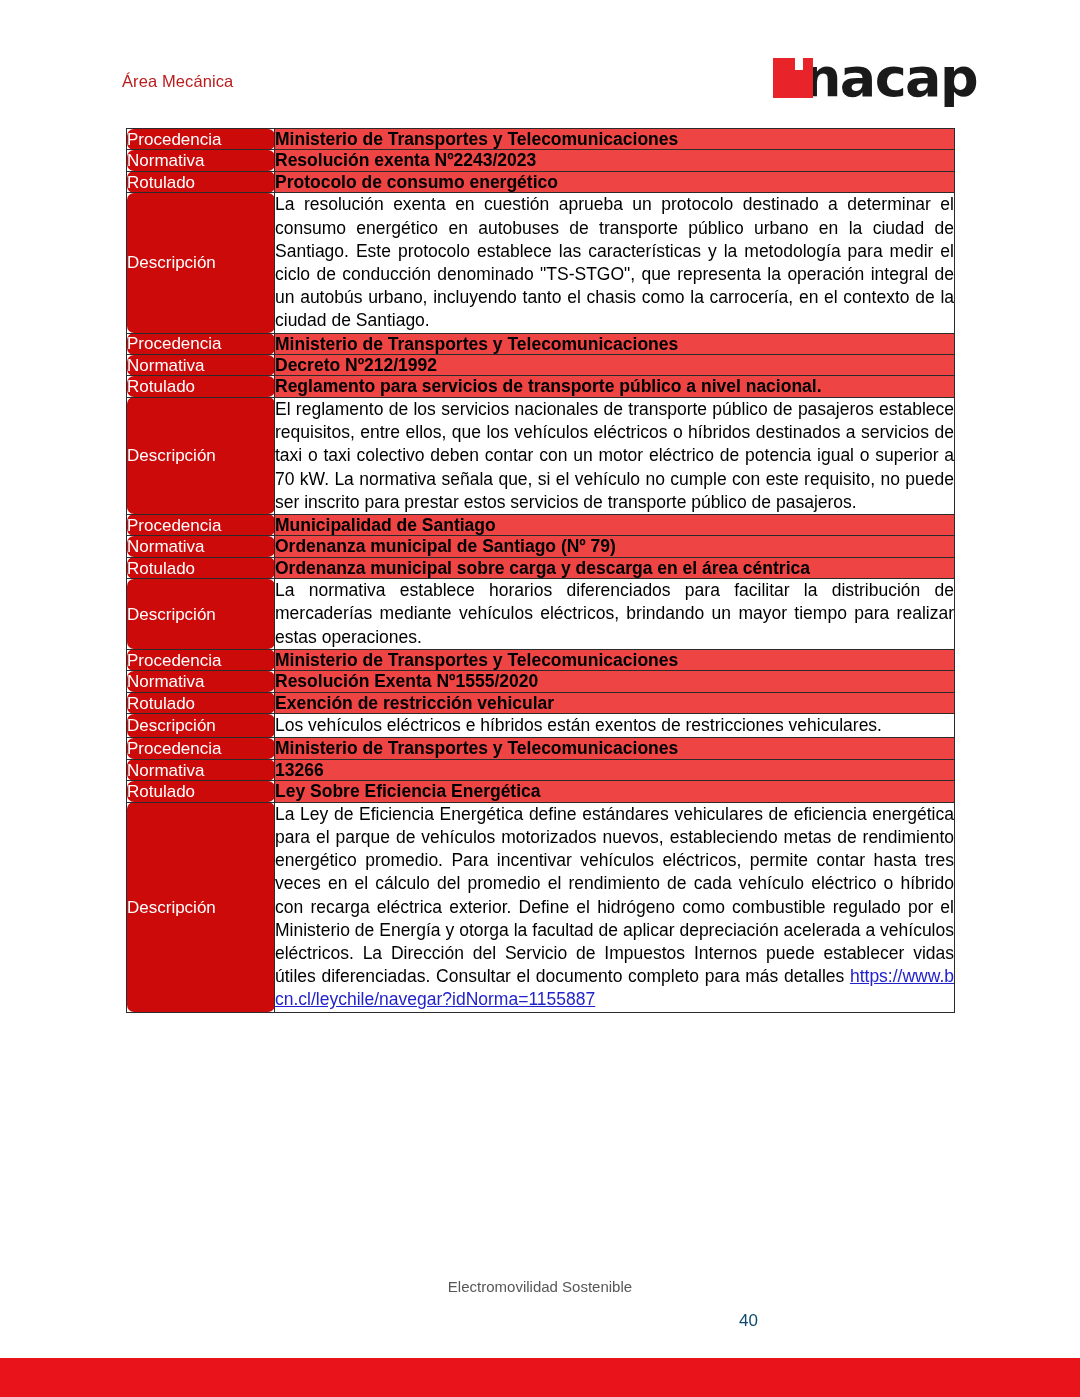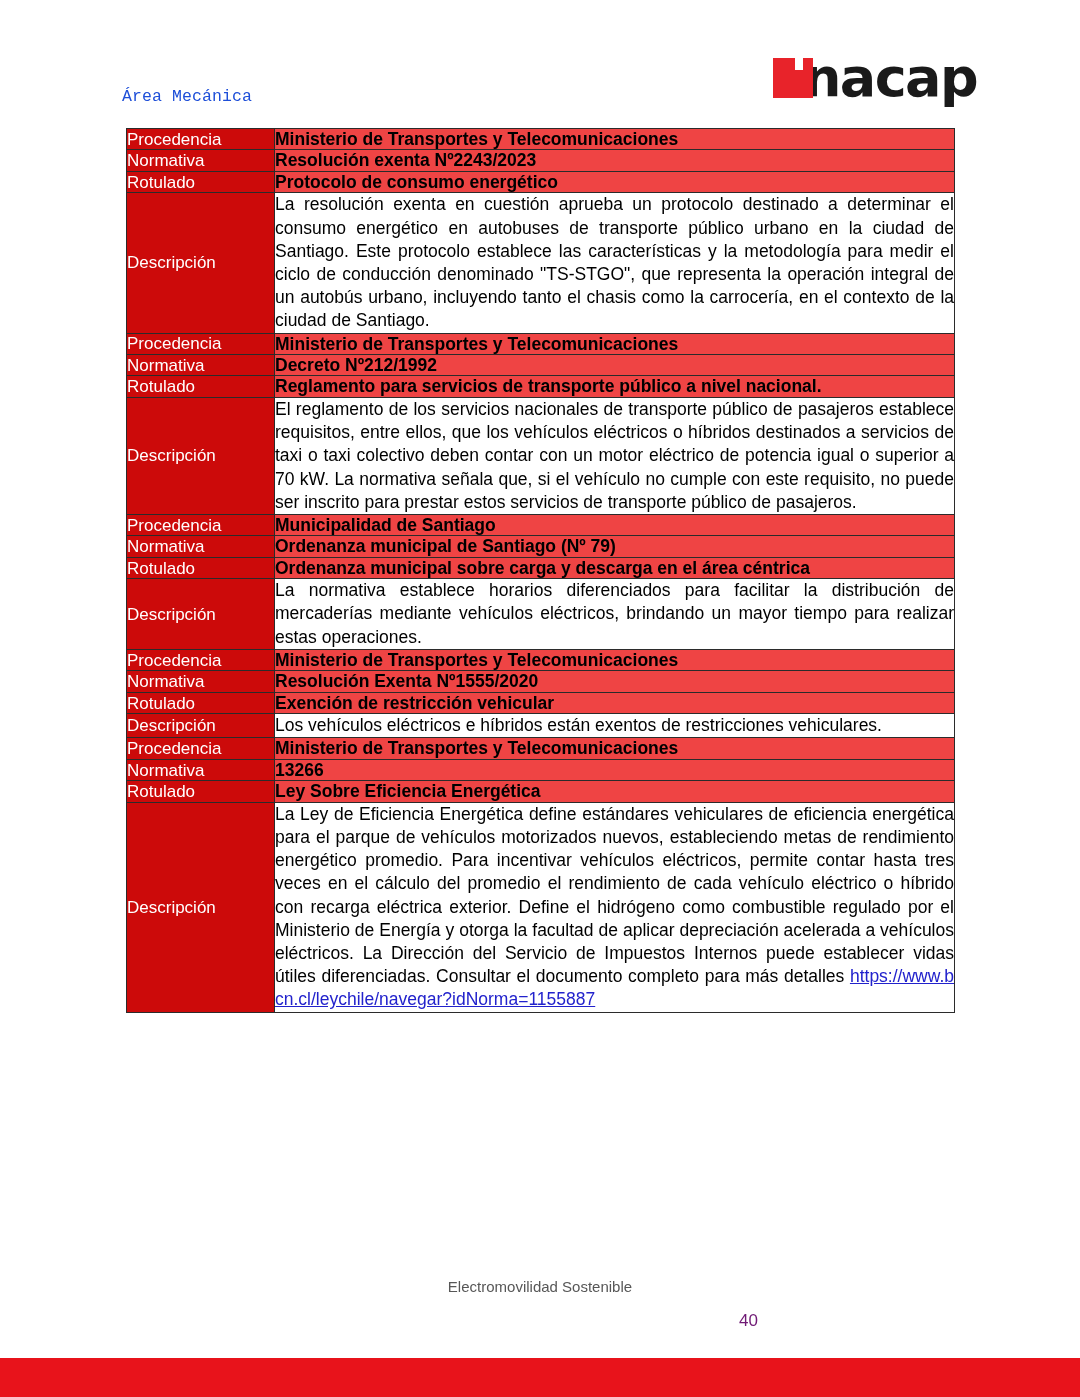--- a/index.html
+++ b/index.html
@@ -20,26 +20,25 @@
   #page-header {
     position: absolute;
     top: 0;
     left: 0;
     width: 1080px;
     height: 118px;
   }
   #header-area-label {
     position: absolute;
     left: 122px;
-    top: 87px;
+    top: 72px;
     font-size: 16.5px;
-    color: #1d4ed8;
+    color: #b91c1c;
     letter-spacing: .1px;
     white-space: nowrap;
-    font-family: Liberation Mono, monospace;
   }
   
   #brand-logo {
     position: absolute;
     right: 103px;
     top: 53px;
     height: 50px;
     display: flex;
     align-items: center;
   }
@@ -85,20 +84,21 @@
   }
   td.label-cell {
     width: 147px;
     background: #CC0A0A;
     color: #ffffff;
     font-size: 17px;
     font-weight: 400;
     padding: 2px 0 3px 9px;
     line-height: 1.12;
     white-space: nowrap;
+    border-radius: 7px;
   }
   td.value-cell {
     background: #ef4444;
     color: #000000;
     font-size: 17.5px;
     font-weight: bold;
     padding: 2px 8px 3px 10px;
     line-height: 1.17;
     text-align: justify;
     text-justify: inter-word;
@@ -139,21 +139,21 @@
     width: 1080px;
     text-align: center;
     font-size: 15px;
     color: #575757;
   }
   #page-number {
     position: absolute;
     right: 110px;
     top: 33px;
     font-size: 17px;
-    color: #701a75;
+    color: #0c4a6e;
   }
   #bottom-bar {
     position: absolute;
     left: 0;
     top: 1358px;
     width: 1080px;
     height: 39px;
     background: #E8131B;
   }
 </style>

